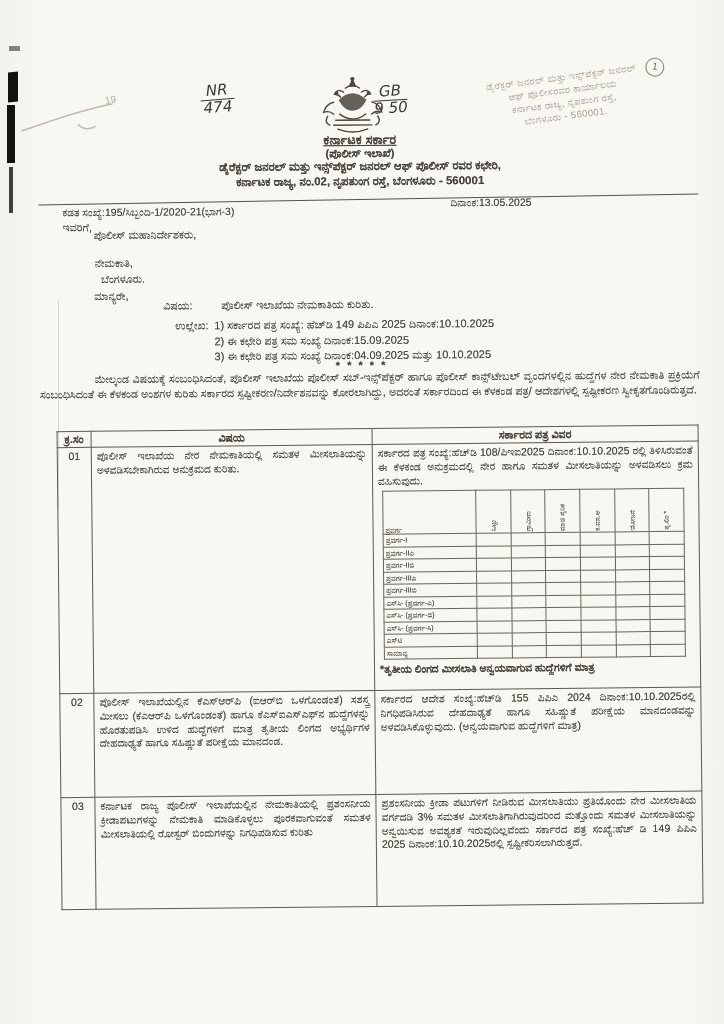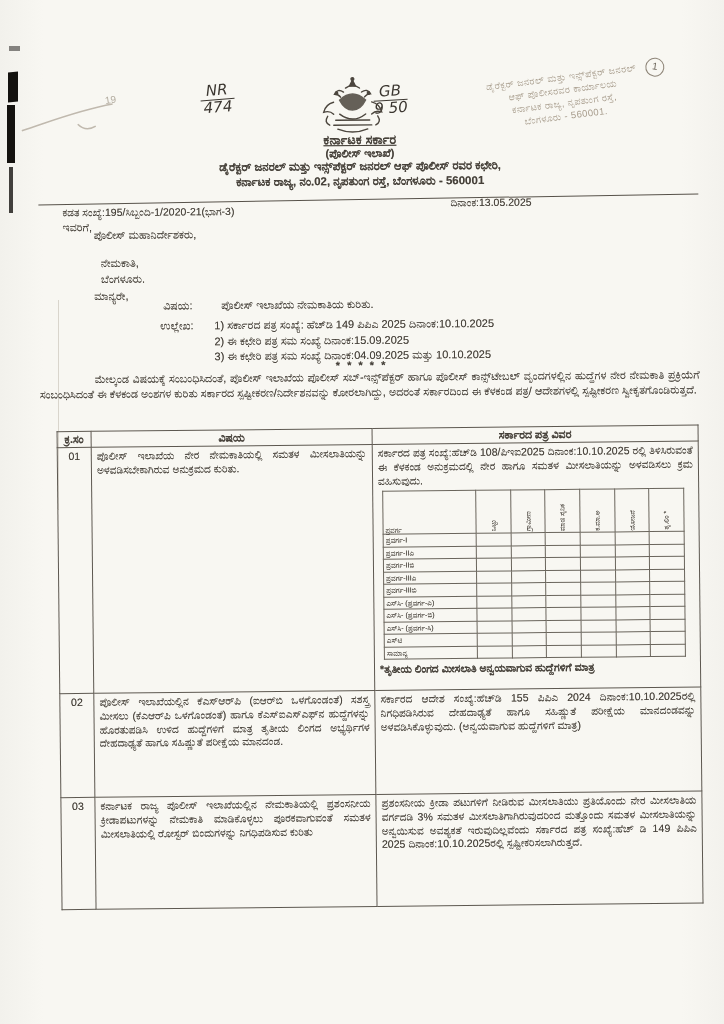--- a/index.html
+++ b/index.html
@@ -112,29 +112,29 @@
     <div class="abs center ink lh-line" style="left:0;top:160px;width:724px">ಡೈರೆಕ್ಟರ್ ಜನರಲ್ ಮತ್ತು ಇನ್ಸ್‌ಪೆಕ್ಟರ್ ಜನರಲ್ ಆಫ್ ಪೊಲೀಸ್ ರವರ ಕಛೇರಿ,</div>
     <div class="abs center ink lh-line" style="left:0;top:175px;width:724px">ಕರ್ನಾಟಕ ರಾಜ್ಯ, ನಂ.02, ನೃಪತುಂಗ ರಸ್ತೆ, ಬೆಂಗಳೂರು - 560001</div>
 
     <div class="rule" style="left:40px;top:199px;width:660px;transform:rotate(-0.5deg)"></div>
 
     <div class="abs ink small-txt" style="left:64px;top:203px">ಕಡತ ಸಂಖ್ಯೆ:195/ಸಿಬ್ಬಂದಿ-1/2020-21(ಭಾಗ-3)</div>
     <div class="abs ink small-txt" style="left:452px;top:196px">ದಿನಾಂಕ:13.05.2025</div>
 
     <div class="abs ink body-txt" style="left:64px;top:218px">ಇವರಿಗೆ,</div>
     <div class="abs ink body-txt" style="left:95px;top:226px">ಪೊಲೀಸ್ ಮಹಾನಿರ್ದೇಶಕರು,</div>
-    <div class="abs ink body-txt" style="left:102px;top:254px">ನೇಮಕಾತಿ,</div>
+    <div class="abs ink body-txt" style="left:96px;top:254px">ನೇಮಕಾತಿ,</div>
     <div class="abs ink body-txt" style="left:102px;top:270px">ಬೆಂಗಳೂರು.</div>
 
     <div class="abs ink body-txt" style="left:95px;top:287px">ಮಾನ್ಯರೇ,</div>
 
     <div class="abs ink body-txt" style="left:164px;top:297px">ವಿಷಯ:</div>
     <div class="abs ink body-txt" style="left:222px;top:297px">ಪೊಲೀಸ್ ಇಲಾಖೆಯ ನೇಮಕಾತಿಯ ಕುರಿತು.</div>
 
-    <div class="abs ink body-txt" style="left:161px;top:317px">ಉಲ್ಲೇಖ:</div>
+    <div class="abs ink body-txt" style="left:176px;top:317px">ಉಲ್ಲೇಖ:</div>
     <div class="abs ink body-txt" style="left:215px;top:317px">1)  ಸರ್ಕಾರದ ಪತ್ರ ಸಂಖ್ಯೆ: ಹೆಚ್‌ಡಿ 149 ಪಿಪಿಎ 2025 ದಿನಾಂಕ:10.10.2025</div>
     <div class="abs ink body-txt" style="left:215px;top:333px">2)  ಈ ಕಛೇರಿ ಪತ್ರ ಸಮ ಸಂಖ್ಯೆ ದಿನಾಂಕ:15.09.2025</div>
     <div class="abs ink body-txt" style="left:215px;top:348px">3)  ಈ ಕಛೇರಿ ಪತ್ರ ಸಮ ಸಂಖ್ಯೆ ದಿನಾಂಕ:04.09.2025 ಮತ್ತು 10.10.2025</div>
 
     <div class="abs ink center" style="left:0;top:359px;width:724px;font-size:11px;font-weight:bold;letter-spacing:2px">* * * * *</div>
 
     <div class="abs ink body-txt just" style="left:40px;top:370px;width:660px;text-indent:55px">ಮೇಲ್ಕಂಡ ವಿಷಯಕ್ಕೆ ಸಂಬಂಧಿಸಿದಂತೆ, ಪೊಲೀಸ್ ಇಲಾಖೆಯ ಪೊಲೀಸ್ ಸಬ್-ಇನ್ಸ್‌ಪೆಕ್ಟರ್ ಹಾಗೂ ಪೊಲೀಸ್ ಕಾನ್ಸ್‌ಟೇಬಲ್ ವೃಂದಗಳಲ್ಲಿನ ಹುದ್ದೆಗಳ ನೇರ ನೇಮಕಾತಿ ಪ್ರಕ್ರಿಯೆಗೆ ಸಂಬಂಧಿಸಿದಂತೆ ಈ ಕೆಳಕಂಡ ಅಂಶಗಳ ಕುರಿತು ಸರ್ಕಾರದ ಸ್ಪಷ್ಟೀಕರಣ/ನಿರ್ದೇಶನವನ್ನು ಕೋರಲಾಗಿದ್ದು, ಅದರಂತೆ ಸರ್ಕಾರದಿಂದ ಈ ಕೆಳಕಂಡ ಪತ್ರ/ ಆದೇಶಗಳಲ್ಲಿ ಸ್ಪಷ್ಟೀಕರಣ ಸ್ವೀಕೃತಗೊಂಡಿರುತ್ತದೆ.</div>
 
     <div class="abs" style="left:57px;top:428px;width:641px;transform:rotate(-0.15deg)">
       <table class="main ink">

